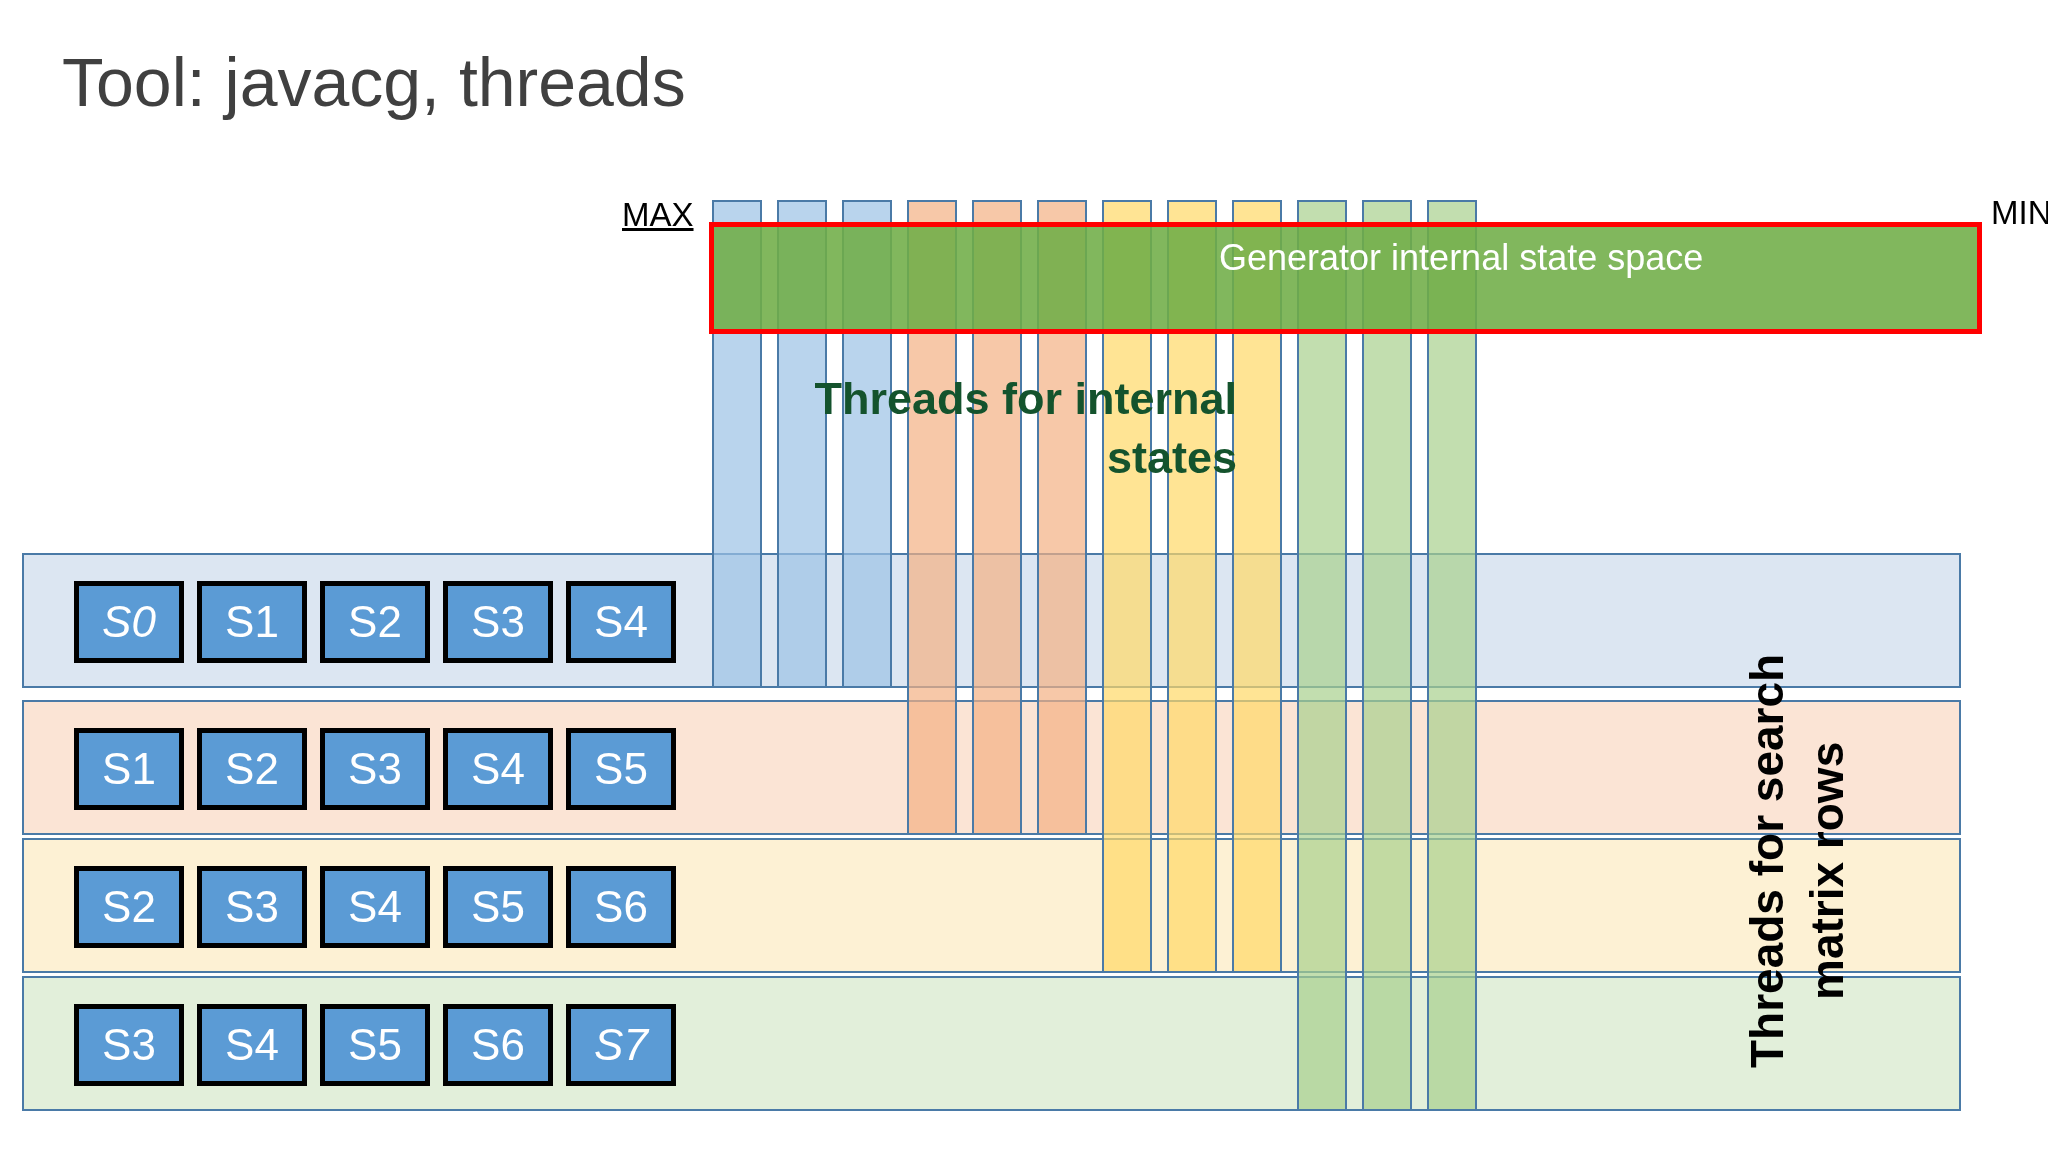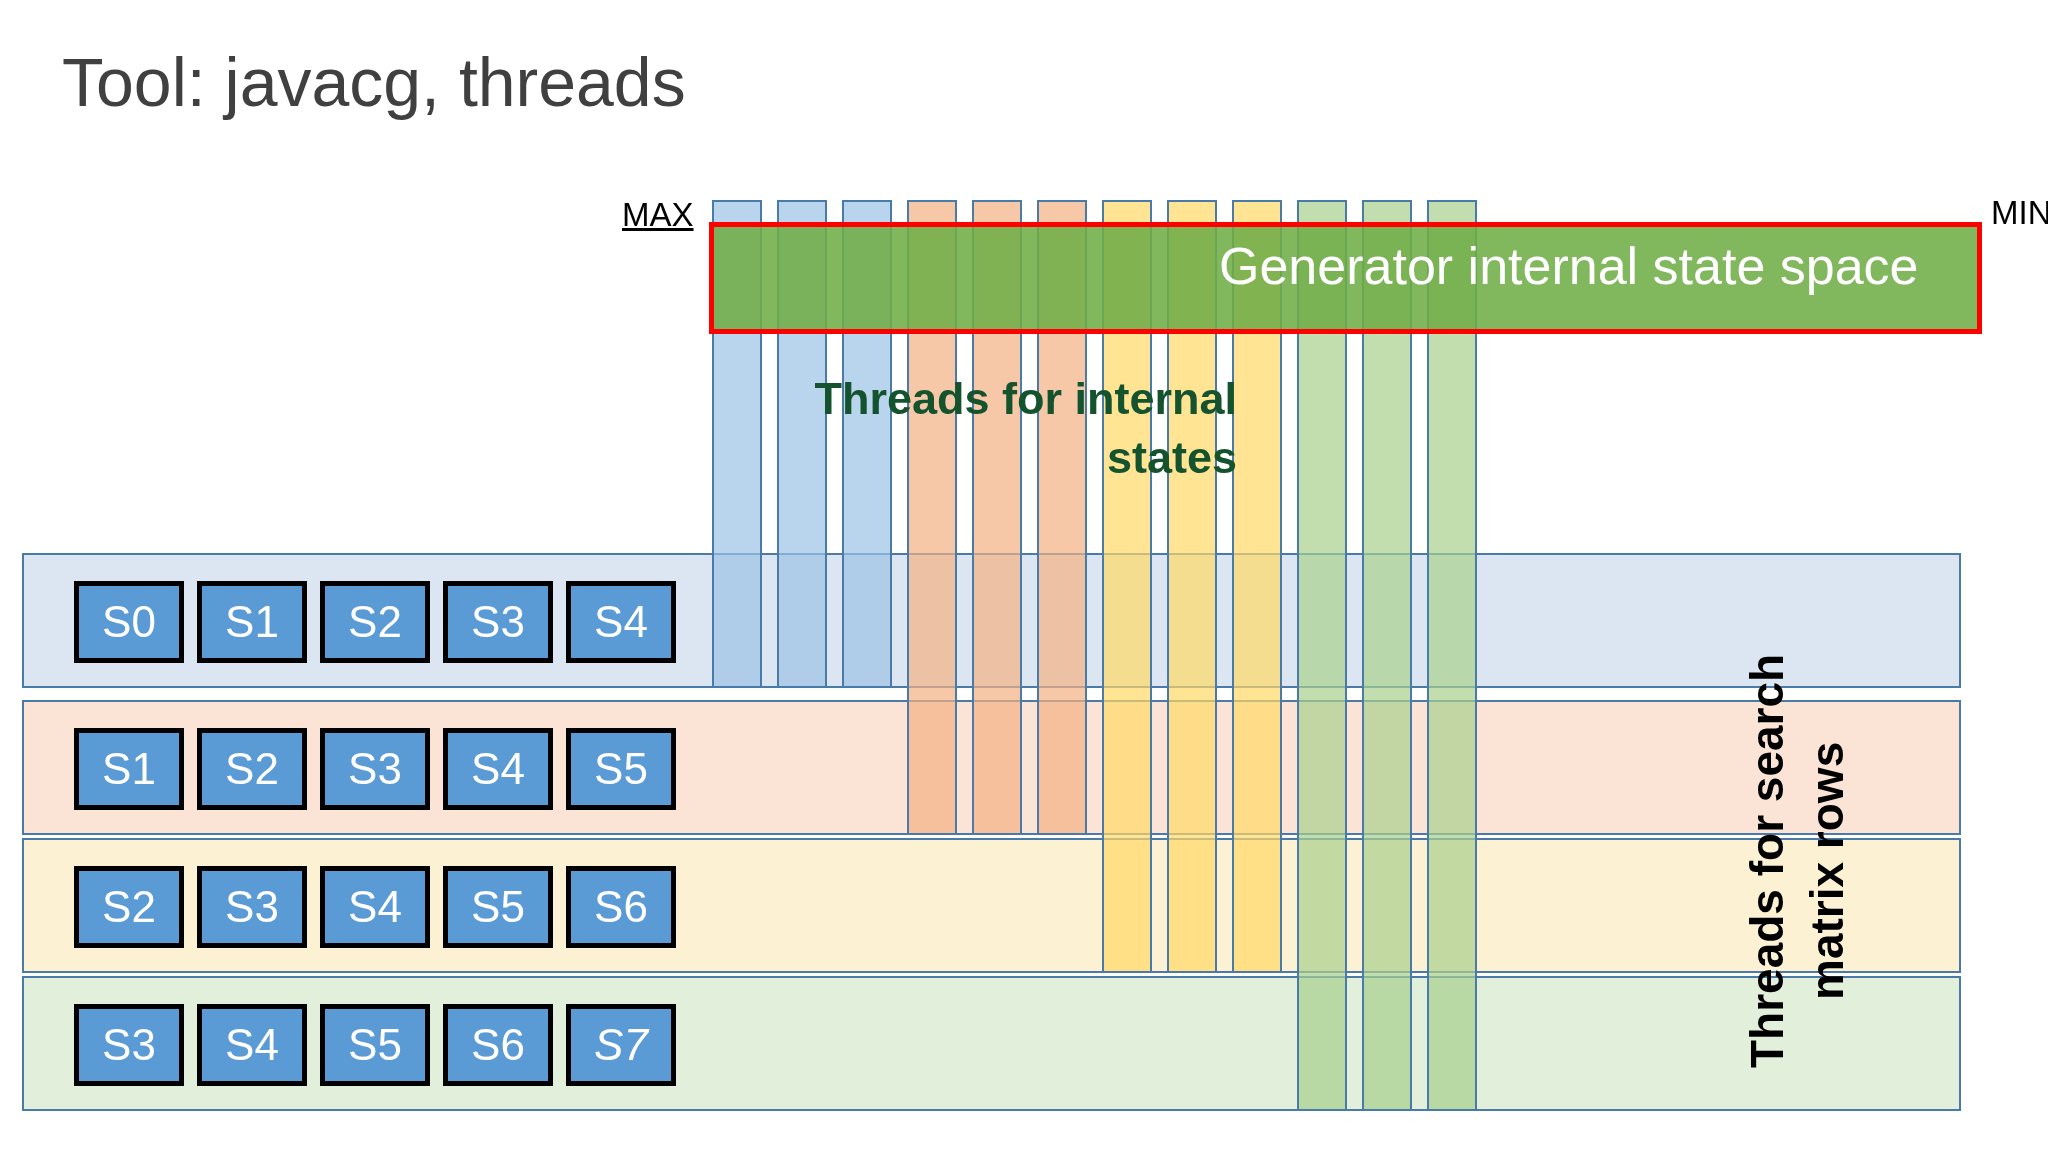--- a/index.html
+++ b/index.html
@@ -75,21 +75,21 @@
     left:709px;top:222px;width:1273px;height:112px;
     background:rgba(112,173,71,0.88);
     border:5px solid #ff0000;
     box-sizing:border-box;
     display:flex;align-items:center;
     z-index:6;
     pointer-events:none;
   }
   .gen-band-text{
     position:absolute;left:1219px;top:240px;
-    font-size:52px;color:#ffffff;line-height:1;
+    font-size:36px;color:#ffffff;line-height:1;
     white-space:nowrap;z-index:8;
   }
 
   
   .internal-caption{
     position:absolute;left:709px;top:370px;width:528px;
     text-align:right;
     font-size:45px;font-weight:bold;line-height:1.3;
     color:#14532d;z-index:7;
   }
@@ -114,21 +114,21 @@
 
 <div id="stage">
 
   <div class="title">Tool: javacg, threads</div>
 
 
   <div class="scale-label scale-max">MAX</div>
   <div class="scale-label scale-min">MIN</div>
 
   <div class="row row-1" id="row0">
-      <div class="cellbox" style="left: 50px;">S0</div>
+      <div class="cellbox" style="left: 50px; font-style: italic;">S0</div>
       <div class="cellbox" style="left: 173px;">S1</div>
       <div class="cellbox" style="left: 296px;">S2</div>
       <div class="cellbox" style="left: 419px;">S3</div>
       <div class="cellbox" style="left: 542px;">S4</div>
     </div>
   <div class="row row-2" id="row1">
       <div class="cellbox" style="left: 50px;">S1</div>
       <div class="cellbox" style="left: 173px;">S2</div>
       <div class="cellbox" style="left: 296px;">S3</div>
       <div class="cellbox" style="left: 419px;">S4</div>

